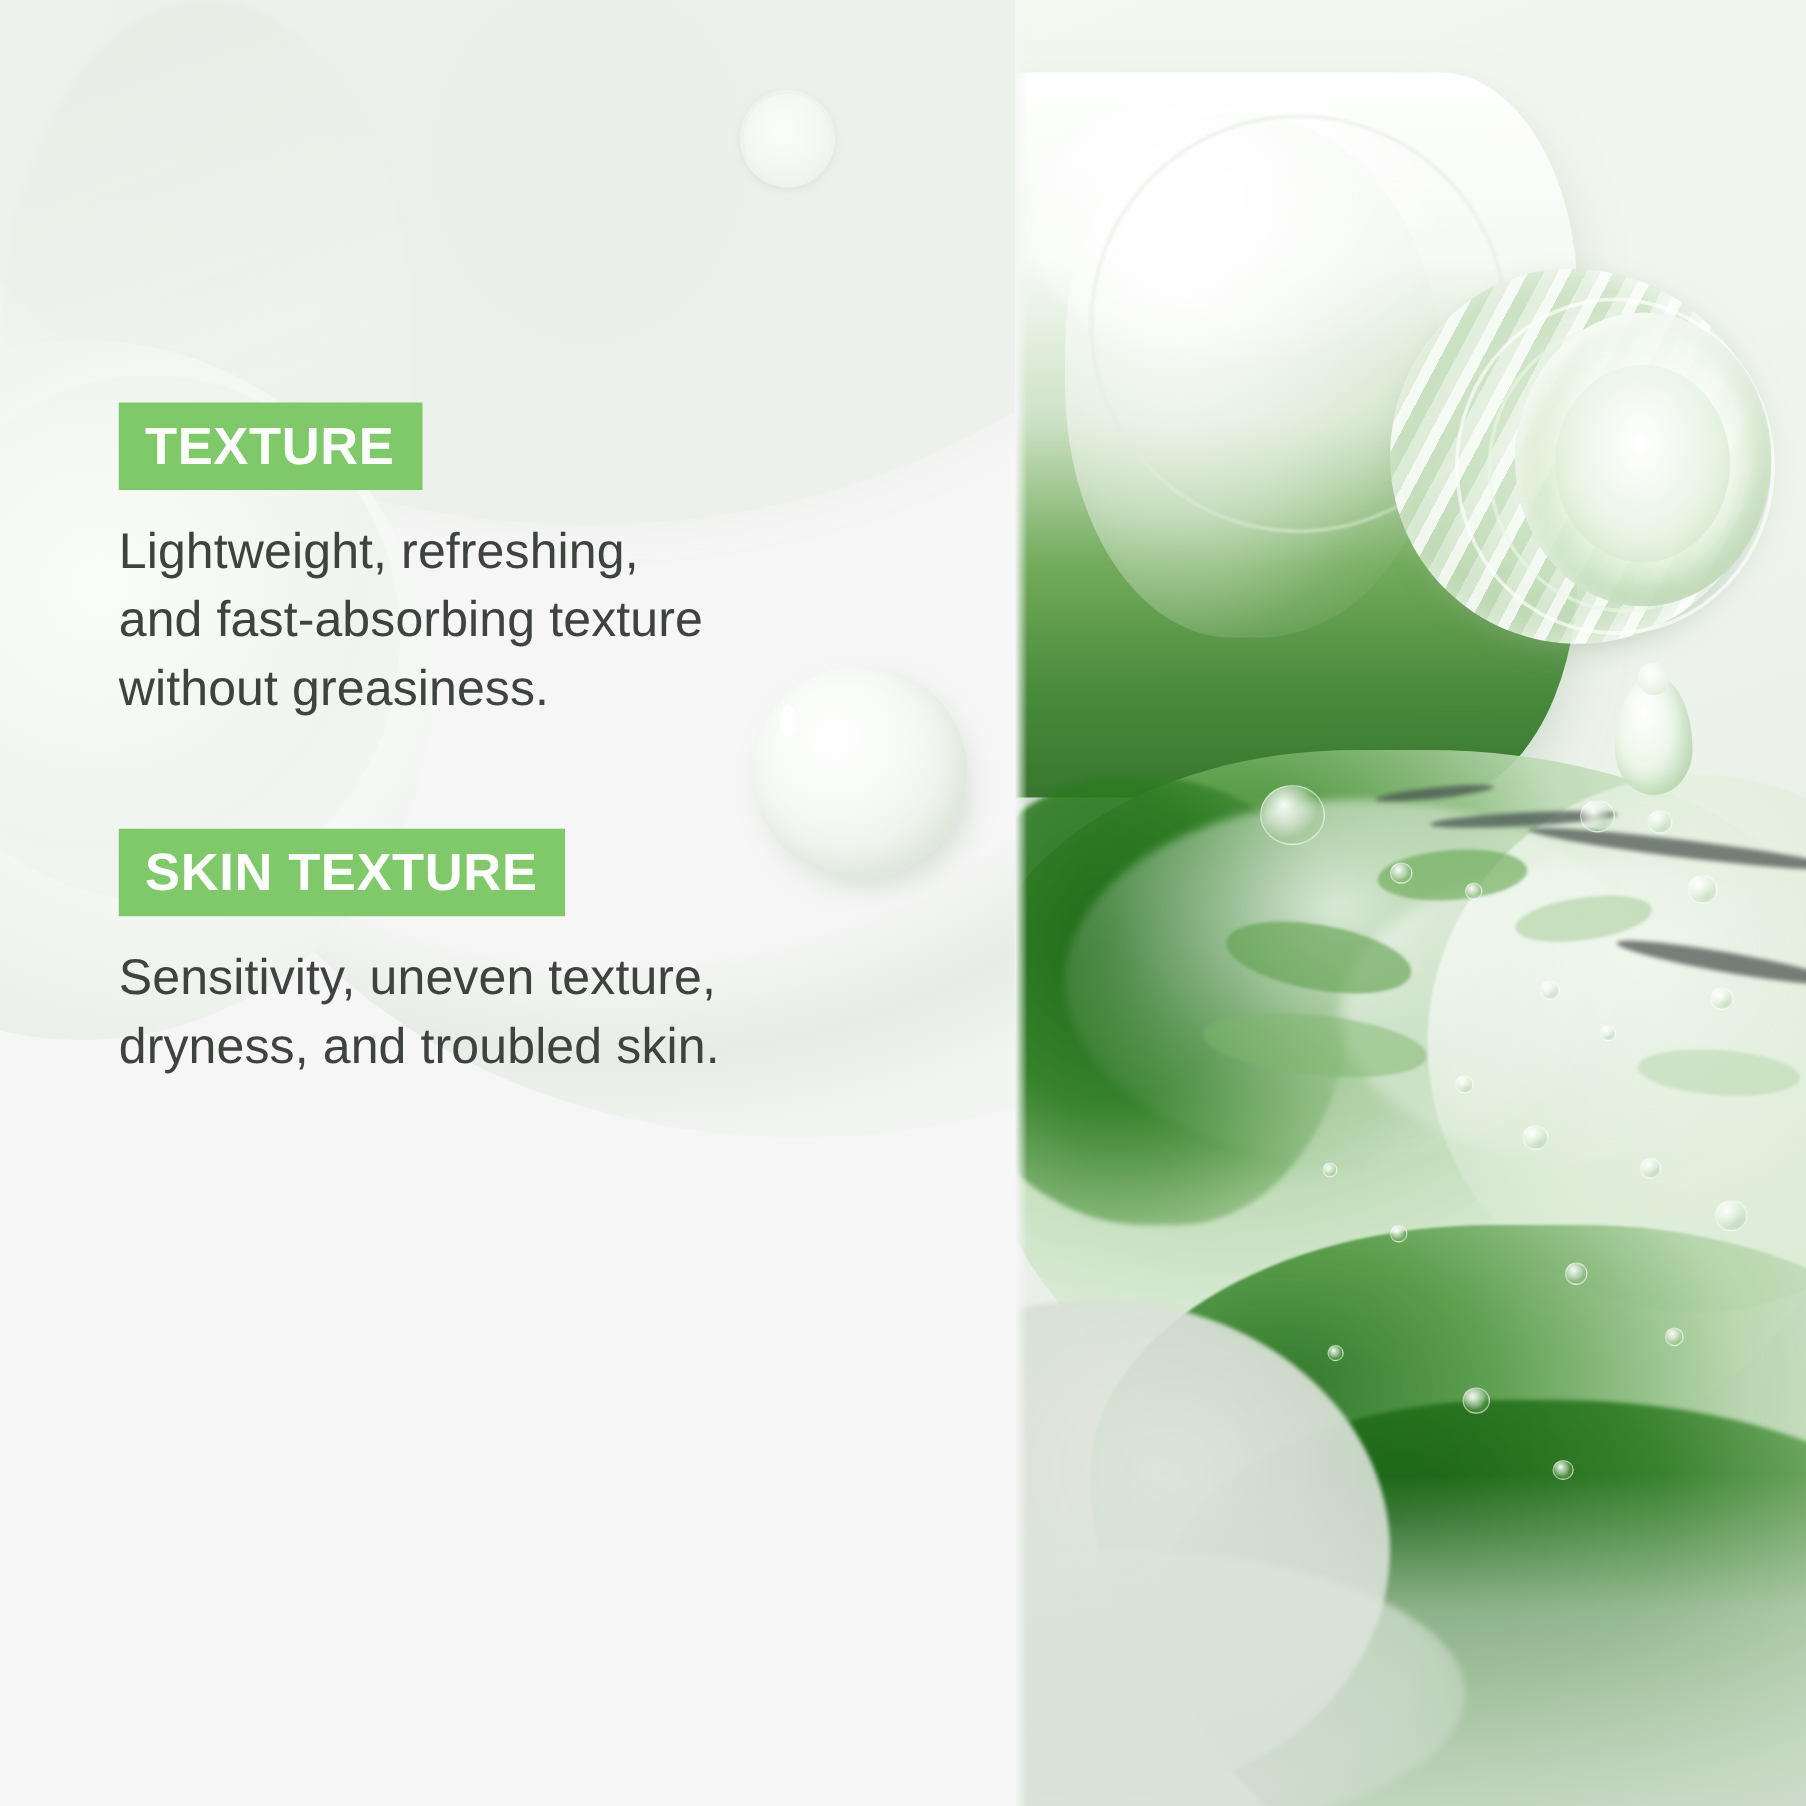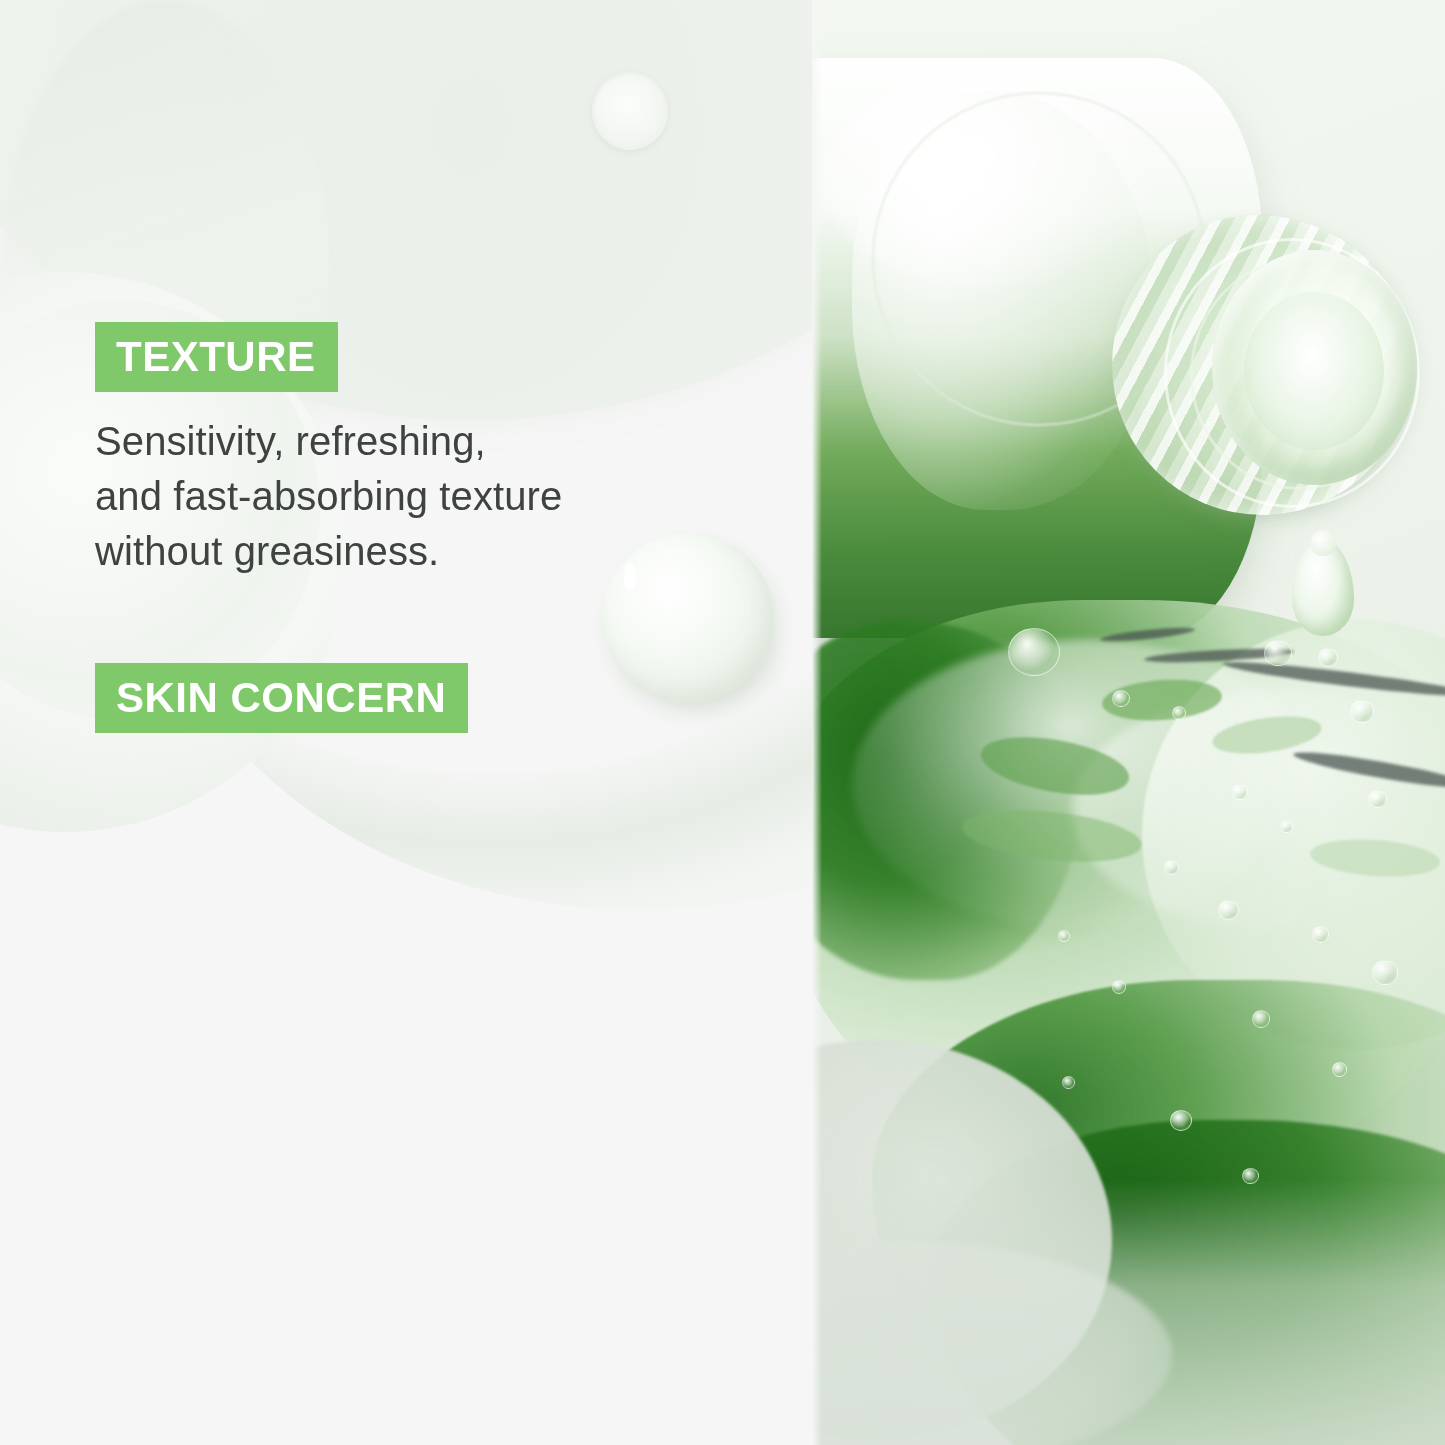--- a/index.html
+++ b/index.html
@@ -337,27 +337,29 @@
     <div class="blob blob-left-2"></div>
     <div class="tiny-ring"></div>
     <div class="droplet-shadow"></div>
     <div class="droplet"></div>
   </div>
 
   <div class="content">
 
     <div class="spec-block block-1">
       <div class="badge">TEXTURE</div>
-      <div class="body-text">Sensitivity, refreshing,
+      <div class="body-text">Lightweight, refreshing,
 and fast-absorbing texture
 without greasiness.</div>
     </div>
 
     <div class="spec-block block-2">
-      <div class="badge">SKIN CONCERN</div>
+      <div class="badge">SKIN TEXTURE</div>
+      <div class="body-text">Sensitivity, uneven texture,
+dryness, and troubled skin.</div>
     </div>
 
 
   </div>
 
   <div class="right-panel">
 
     <div class="rp-layer bottle-body"></div>
     <div class="rp-layer bottle-shoulder"></div>
     <div class="rp-layer bottle-edge-hl"></div>

